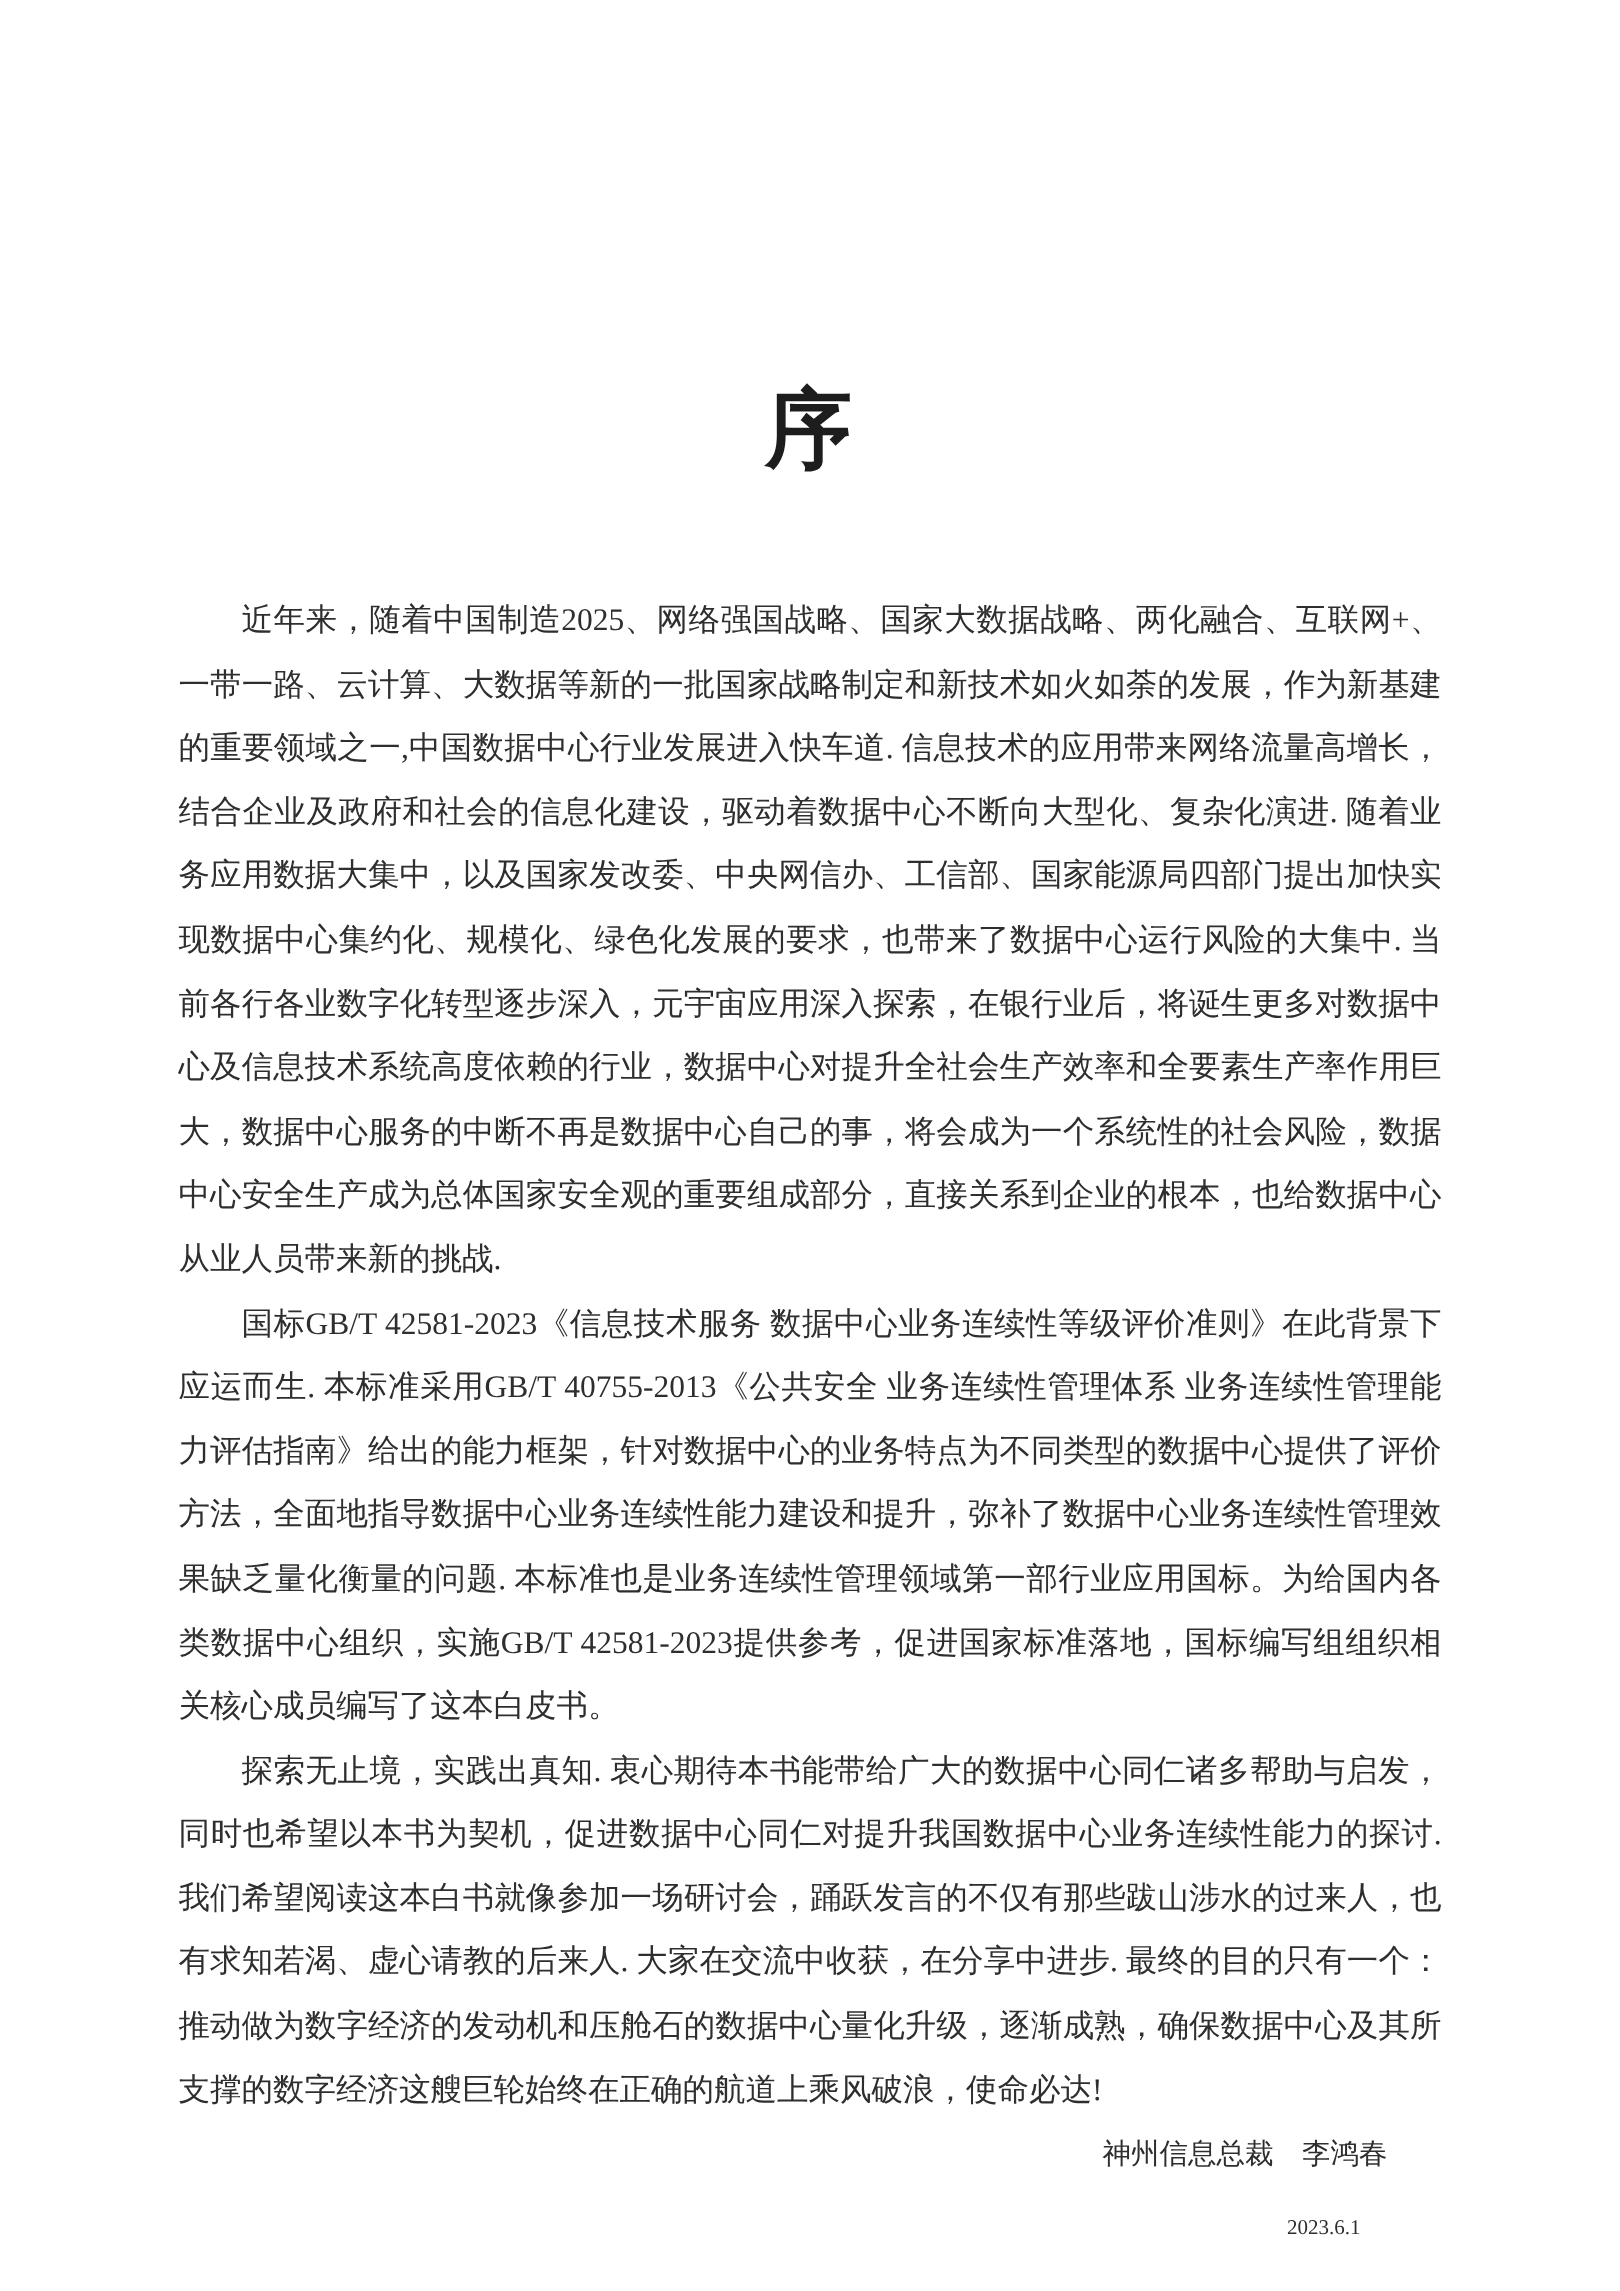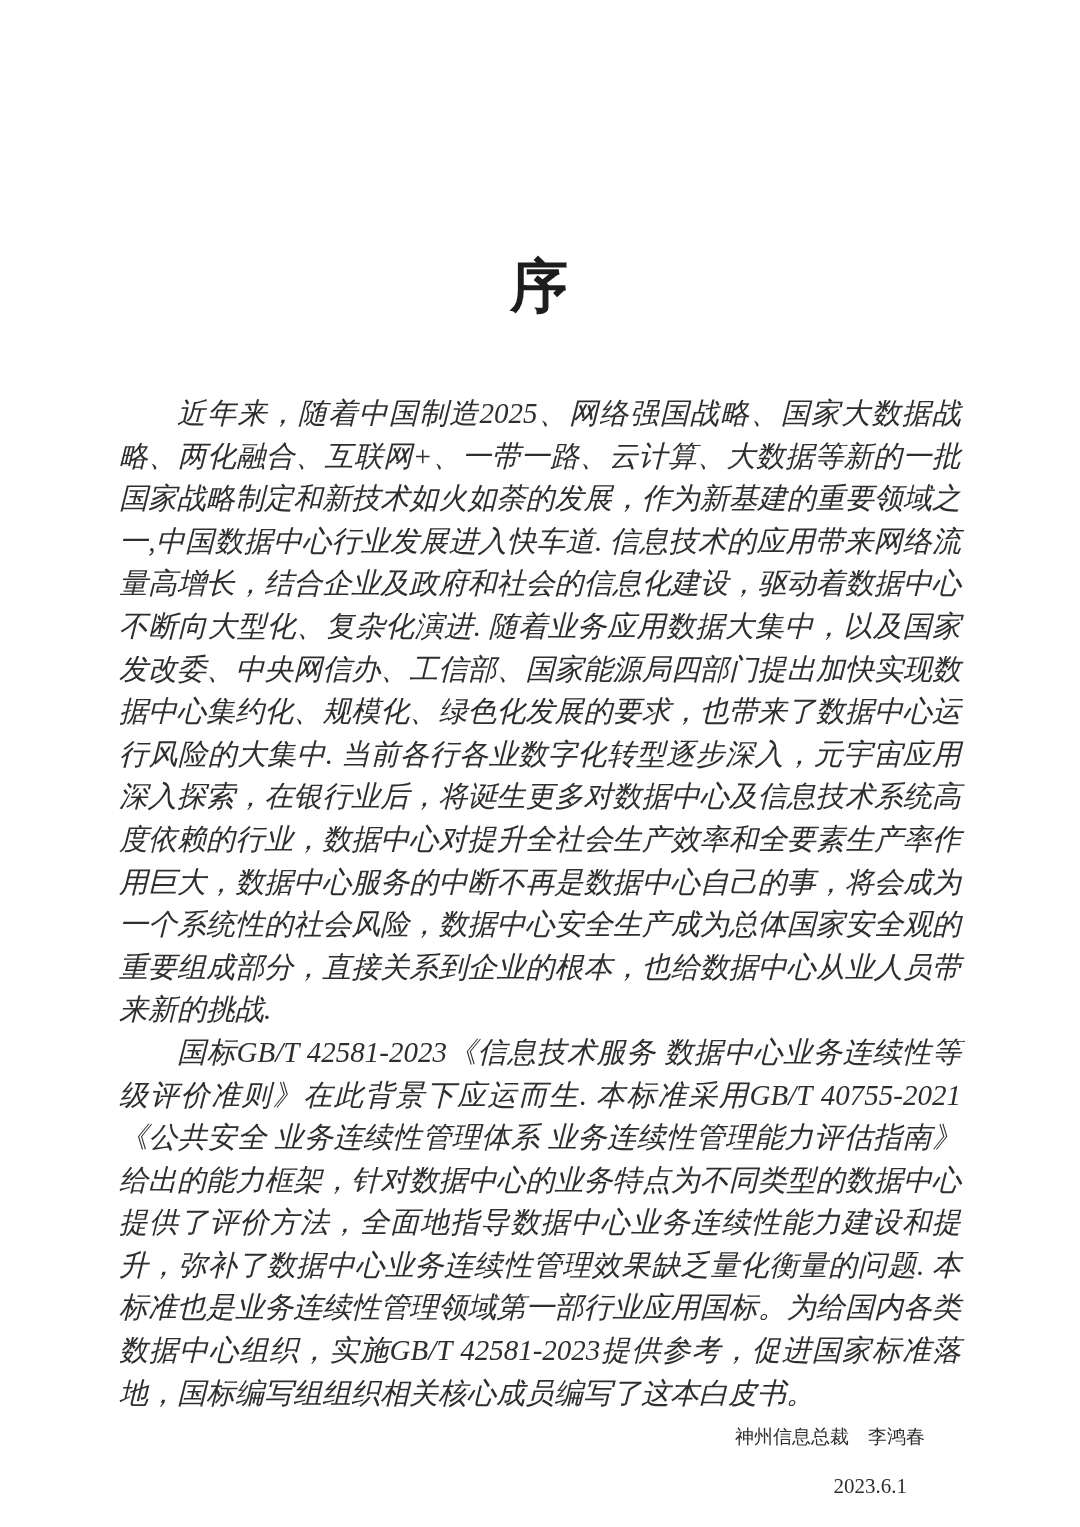--- a/index.html
+++ b/index.html
@@ -26,64 +26,64 @@
     text-align: center;
     font-size: 58px;
     line-height: 86px;
     font-weight: 700;
     color: #1d1d1d;
     letter-spacing: 2px;
   }
   .body-text {
     margin: 62px auto 0 auto;
     width: 842px;
-    font-size: 29px;
+    font-size: 21px;
     line-height: 42.6px;
     color: #2e2e2e;
     text-align: justify;
     text-justify: inter-ideograph;
-    font-style: italic;
   }
   .body-text p {
     margin: 0;
     padding: 0;
     text-indent: 2em;
   }
   .signature-block {
     width: 925px;           
     margin: 0 auto 0 0;
     box-sizing: border-box;
   }
   .signature {
     text-align: right;
     font-size: 19px;
     line-height: 42.6px;
     color: #2e2e2e;
     margin-top: 2px;
   }
   .date {
     text-align: right;
-    font-size: 21px;
+    font-size: 14px;
     line-height: 42.6px;
     color: #2e2e2e;
     padding-right: 18px;    
     margin-top: 6px;
     font-family: Liberation Serif, serif;
   }
 </style>
 </head>
 <body>
 
 <div class="page">
 
   <h1 class="page-title">序</h1>
 
   <div class="body-text">
     <p>近年来，随着中国制造2025、网络强国战略、国家大数据战略、两化融合、互联网+、一带一路、云计算、大数据等新的一批国家战略制定和新技术如火如荼的发展，作为新基建的重要领域之一,中国数据中心行业发展进入快车道. 信息技术的应用带来网络流量高增长，结合企业及政府和社会的信息化建设，驱动着数据中心不断向大型化、复杂化演进. 随着业务应用数据大集中，以及国家发改委、中央网信办、工信部、国家能源局四部门提出加快实现数据中心集约化、规模化、绿色化发展的要求，也带来了数据中心运行风险的大集中. 当前各行各业数字化转型逐步深入，元宇宙应用深入探索，在银行业后，将诞生更多对数据中心及信息技术系统高度依赖的行业，数据中心对提升全社会生产效率和全要素生产率作用巨大，数据中心服务的中断不再是数据中心自己的事，将会成为一个系统性的社会风险，数据中心安全生产成为总体国家安全观的重要组成部分，直接关系到企业的根本，也给数据中心从业人员带来新的挑战.</p>
-    <p>国标GB/T 42581-2023《信息技术服务 数据中心业务连续性等级评价准则》在此背景下应运而生. 本标准采用GB/T 40755-2021《公共安全 业务连续性管理体系 业务连续性管理能力评估指南》给出的能力框架，针对数据中心的业务特点为不同类型的数据中心提供了评价方法，全面地指导数据中心业务连续性能力建设和提升，弥补了数据中心业务连续性管理效果缺乏量化衡量的问题. 本标准也是业务连续性管理领域第一部行业应用国标。为给国内各类数据中心组织，实施GB/T 42581-2023提供参考，促进国家标准落地，国标编写组组织相关核心成员编写了这本白皮书。</p>
+    <p>国标GB/T 42581-2023《信息技术服务 数据中心业务连续性等级评价准则》在此背景下应运而生. 本标准采用GB/T 40755-2013《公共安全 业务连续性管理体系 业务连续性管理能力评估指南》给出的能力框架，针对数据中心的业务特点为不同类型的数据中心提供了评价方法，全面地指导数据中心业务连续性能力建设和提升，弥补了数据中心业务连续性管理效果缺乏量化衡量的问题. 本标准也是业务连续性管理领域第一部行业应用国标。为给国内各类数据中心组织，实施GB/T 42581-2023提供参考，促进国家标准落地，国标编写组组织相关核心成员编写了这本白皮书。</p>
+    <p>探索无止境，实践出真知. 衷心期待本书能带给广大的数据中心同仁诸多帮助与启发，同时也希望以本书为契机，促进数据中心同仁对提升我国数据中心业务连续性能力的探讨. 我们希望阅读这本白书就像参加一场研讨会，踊跃发言的不仅有那些跋山涉水的过来人，也有求知若渴、虚心请教的后来人. 大家在交流中收获，在分享中进步. 最终的目的只有一个：推动做为数字经济的发动机和压舱石的数据中心量化升级，逐渐成熟，确保数据中心及其所支撑的数字经济这艘巨轮始终在正确的航道上乘风破浪，使命必达!</p>
   </div>
 
   <div class="signature-block">
     <div class="signature">神州信息总裁　李鸿春</div>
     <div class="date">2023.6.1</div>
   </div>
 
 </div>
 
 </body></html>

